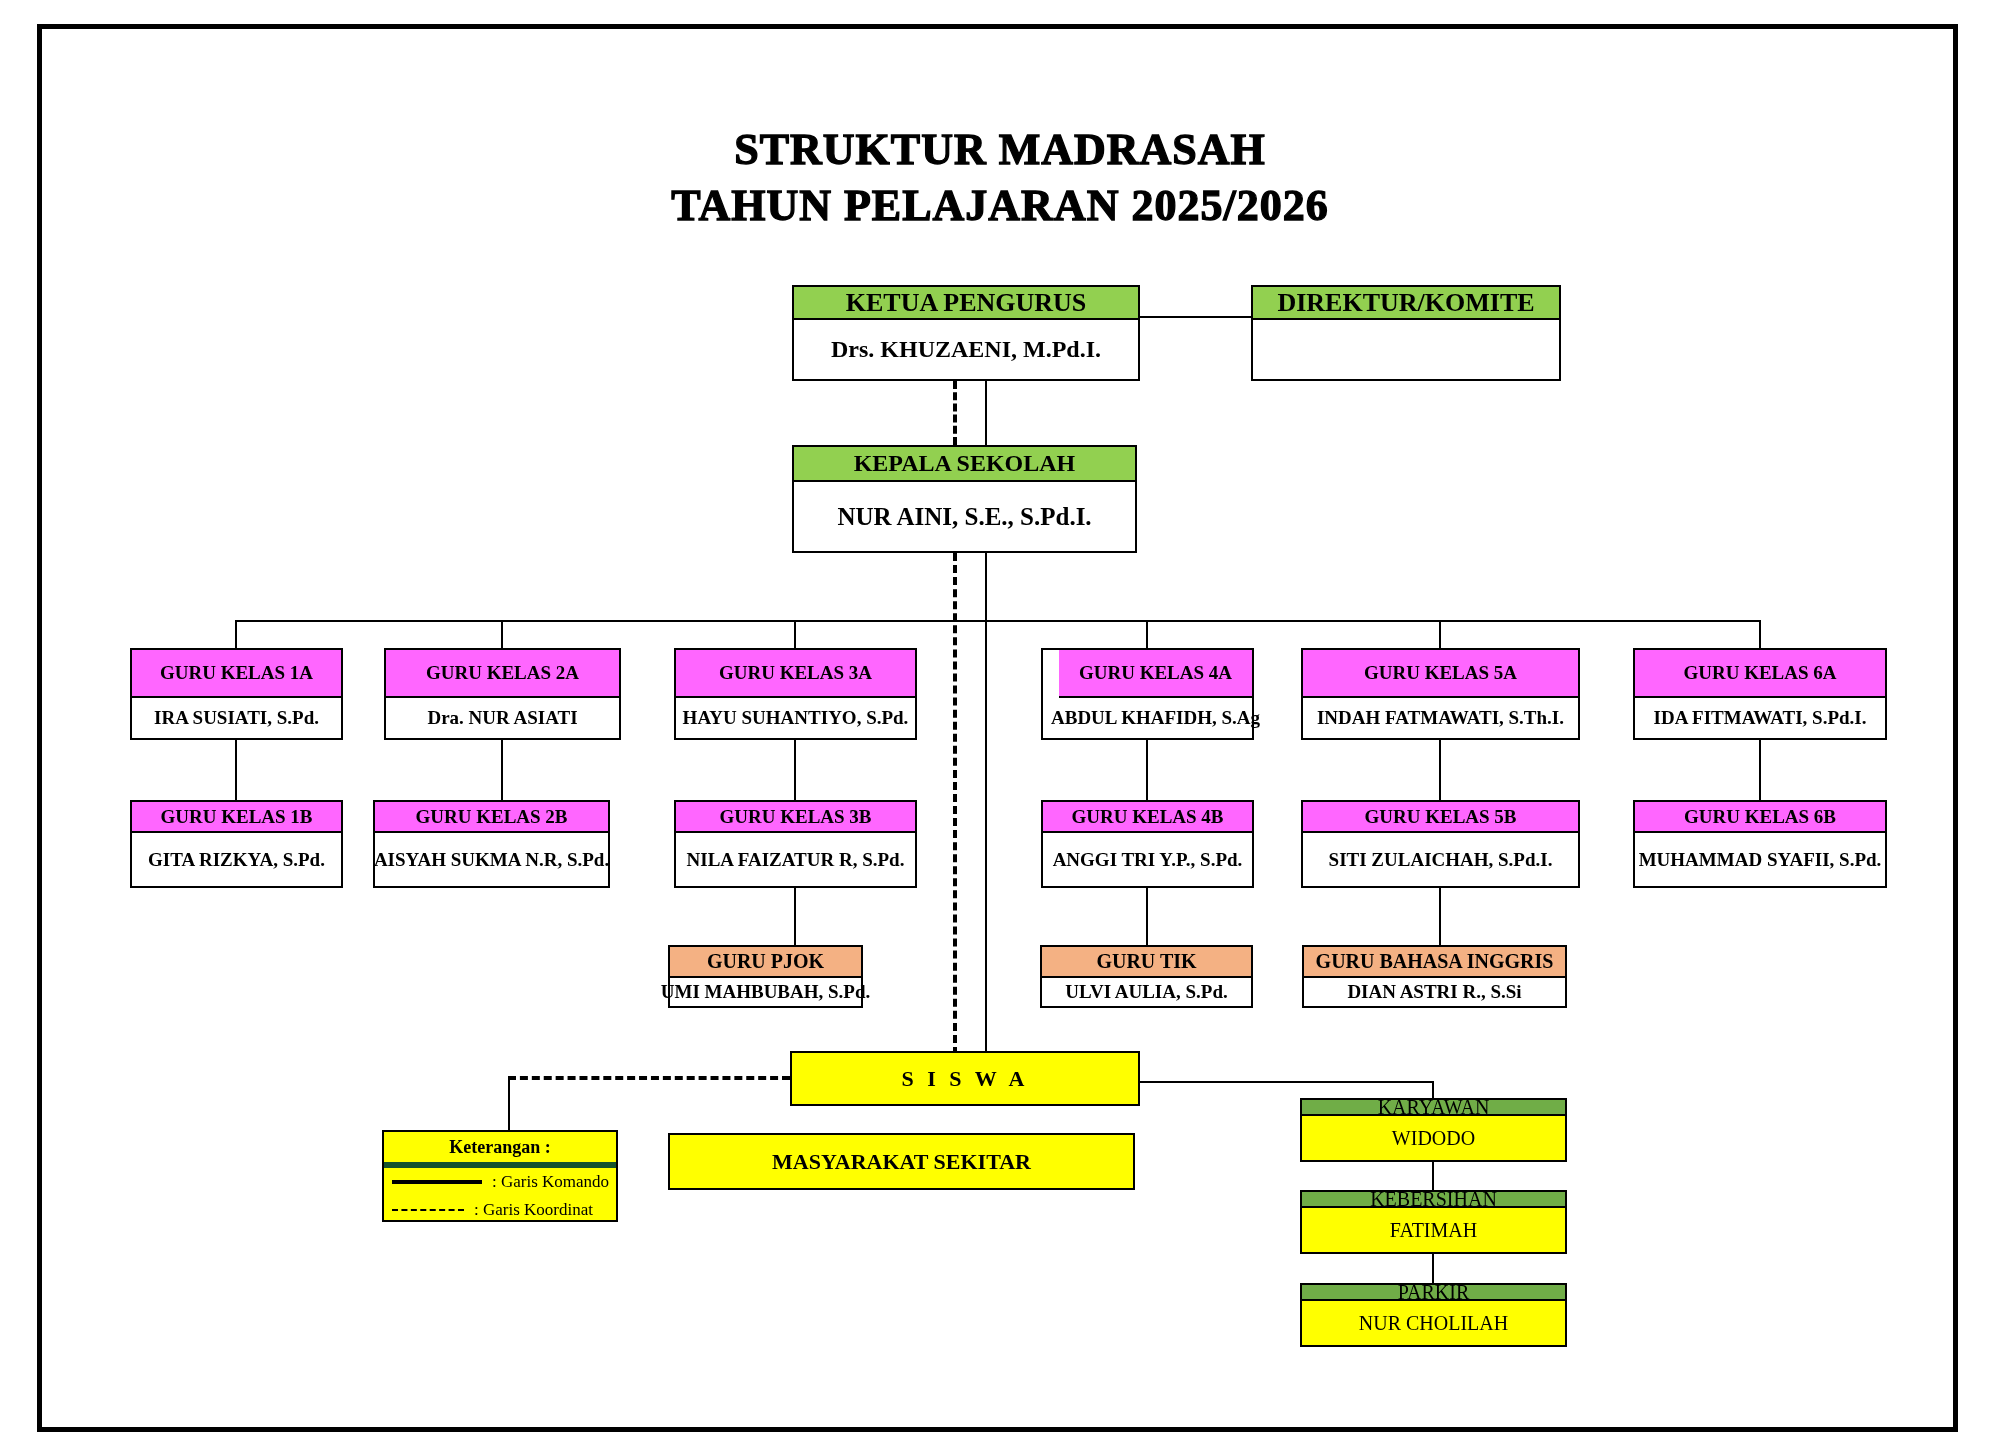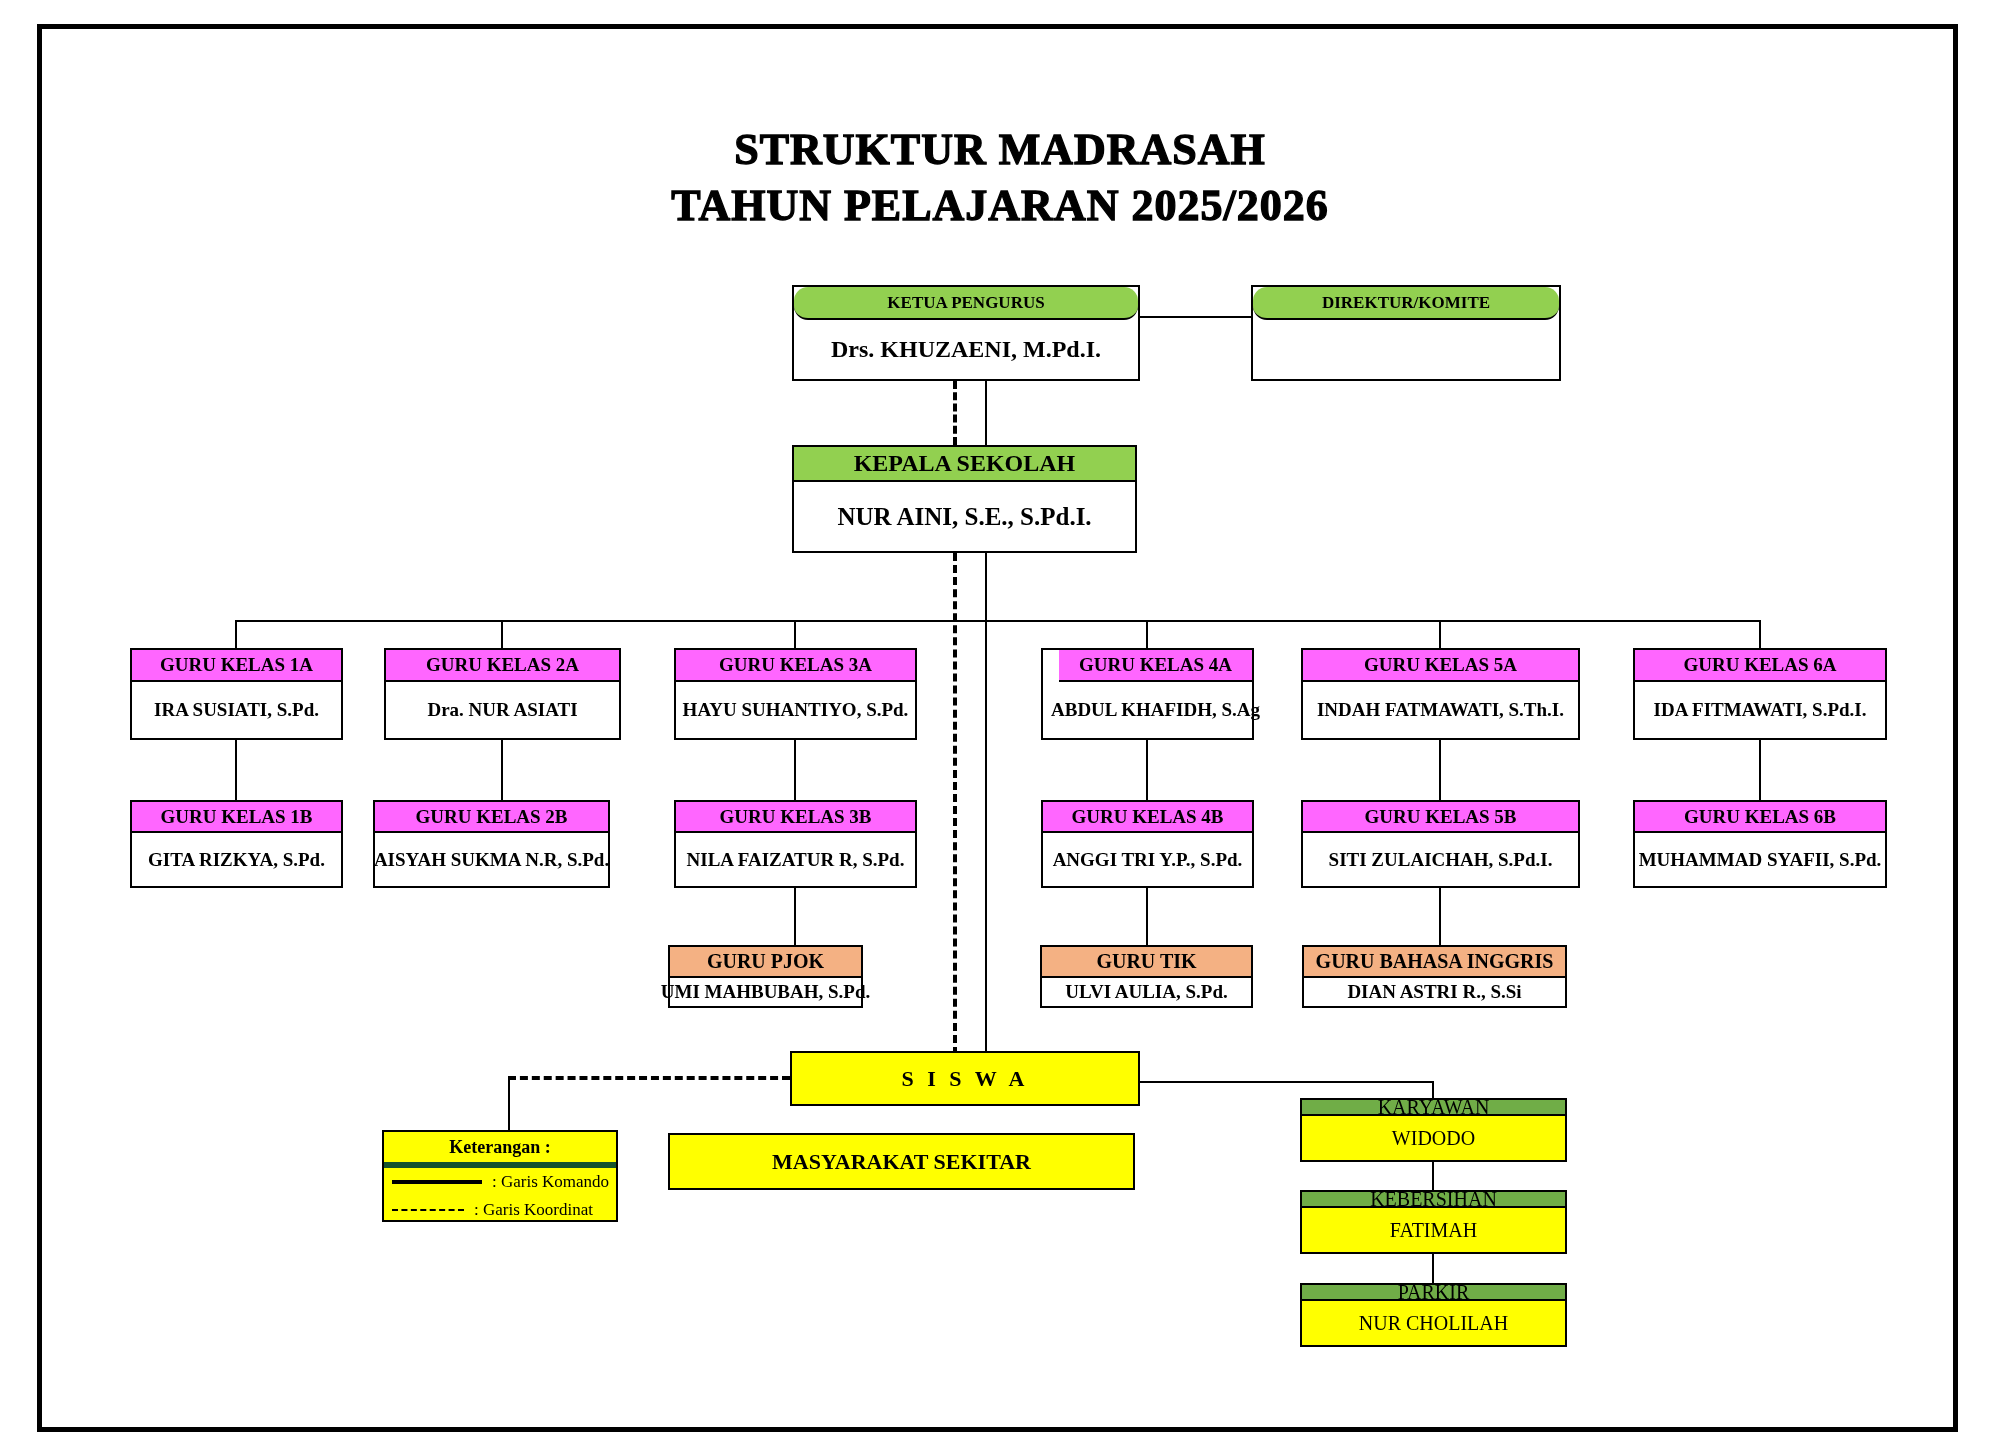--- a/index.html
+++ b/index.html
@@ -14,25 +14,25 @@
         display:flex;flex-direction:column;}
   .head{display:flex;align-items:center;justify-content:center;font-weight:bold;
         border-bottom:2px solid #000;box-sizing:border-box;white-space:nowrap;}
   .bodytxt{flex:1;display:flex;align-items:center;justify-content:center;
         font-weight:bold;white-space:nowrap;}
   .green{background:#92D050;}
   .pink{background:#FF66FF;}
   .orangebg{background:#F4B183;}
   .yellow{background:#FFFF00;}
   .mgreen{background:#70AD47;}
-  .row-top .head{height:33px;font-size:17px;border-radius:14px;}
+  .row-top .head{height:33px;font-size:26px;}
   .row-top .bodytxt{font-size:24px;}
   .kepala .head{height:35px;font-size:24px;}
   .kepala .bodytxt{font-size:25px;}
-  .guru .head{height:32px;font-size:19px;}
+  .guru .head{height:48px;font-size:19px;}
   .guru .bodytxt{font-size:19px;}
   .gb .head{height:31px;}
   .orow .head{height:31px;font-size:20px;}
   .orow .bodytxt{font-size:19px;}
   .staff .head{height:16px;font-size:20px;font-weight:normal;}
   .staff .bodytxt{font-size:20px;font-weight:normal;}
   .solidbox{position:absolute;border:2px solid #000;box-sizing:border-box;
         display:flex;align-items:center;justify-content:center;font-weight:bold;}
   .hl{position:absolute;height:2px;background:#000;}
   .vl{position:absolute;width:2px;background:#000;}

